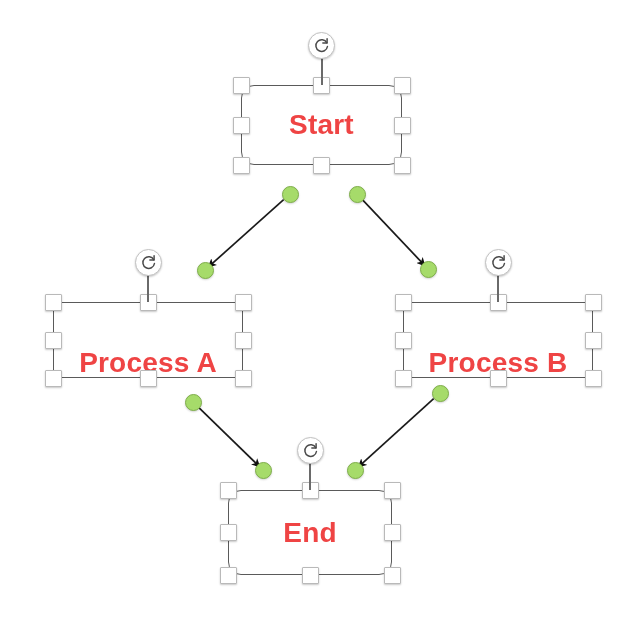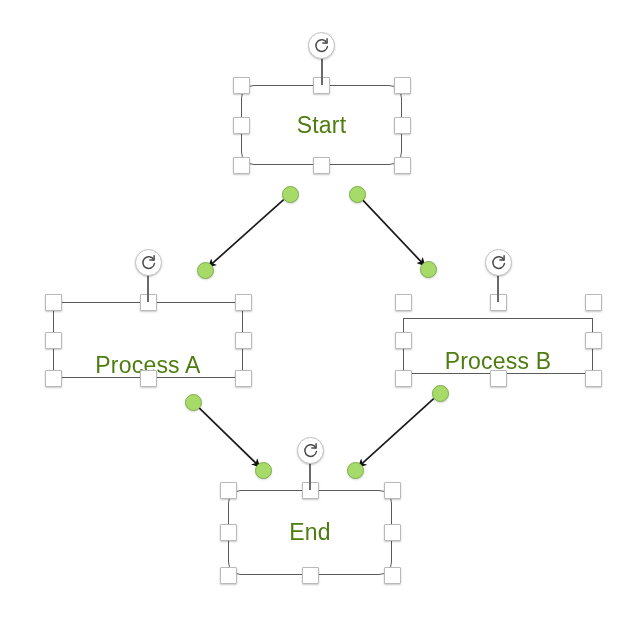--- a/index.html
+++ b/index.html
@@ -32,25 +32,26 @@
   .node {
     position: absolute;
     box-sizing: border-box;
     background: #ffffff;
     border: 1.6px solid #5a5a5a;
     display: flex;
     align-items: center;
     justify-content: center;
   }
   .node .node-label {
-    font-size: 23px;
-    color: #4d7c0f;
+    font-size: 28px;
+    color: #ef4444;
     letter-spacing: 0.2px;
     white-space: nowrap;
     line-height: 1;
+    font-weight: bold;
   }
   .node.rounded { border-radius: 13px; }
   .node.sharp   { border-radius: 0px; align-items: flex-end; }
 
   
   .handle {
     position: absolute;
     width: 17px;
     height: 17px;
     box-sizing: border-box;
@@ -146,21 +147,21 @@
       <div class="handle" style="left: 234.5px; top: 369.5px;"></div>
       <div class="rotate-stem" style="left: 147px; top: 275px; height: 27px;"></div>
       <div class="rotate-knob" style="left: 134.5px; top: 248.5px;">
         <span>
           <svg width="17" height="17" viewBox="0 0 24 24" fill="none" stroke="#4a4a4a" stroke-width="2.1" stroke-linecap="round" stroke-linejoin="round">
             <path d="M19.5 8.2 A8.2 8.2 0 1 0 20.4 13.4"></path>
             <polyline points="19.9,2.6 19.9,8.6 13.9,8.6"></polyline>
           </svg>
         </span>
       </div>
-      <div class="node sharp" style="left: 403px; top: 318px; width: 190px; height: 56px;">
+      <div class="node sharp" style="left: 403px; top: 302px; width: 190px; height: 76px;">
         <span class="node-label">Process B</span>
       </div>
       <div class="handle" style="left: 394.5px; top: 293.5px;"></div>
       <div class="handle" style="left: 489.5px; top: 293.5px;"></div>
       <div class="handle" style="left: 584.5px; top: 293.5px;"></div>
       <div class="handle" style="left: 394.5px; top: 331.5px;"></div>
       <div class="handle" style="left: 584.5px; top: 331.5px;"></div>
       <div class="handle" style="left: 394.5px; top: 369.5px;"></div>
       <div class="handle" style="left: 489.5px; top: 369.5px;"></div>
       <div class="handle" style="left: 584.5px; top: 369.5px;"></div>

